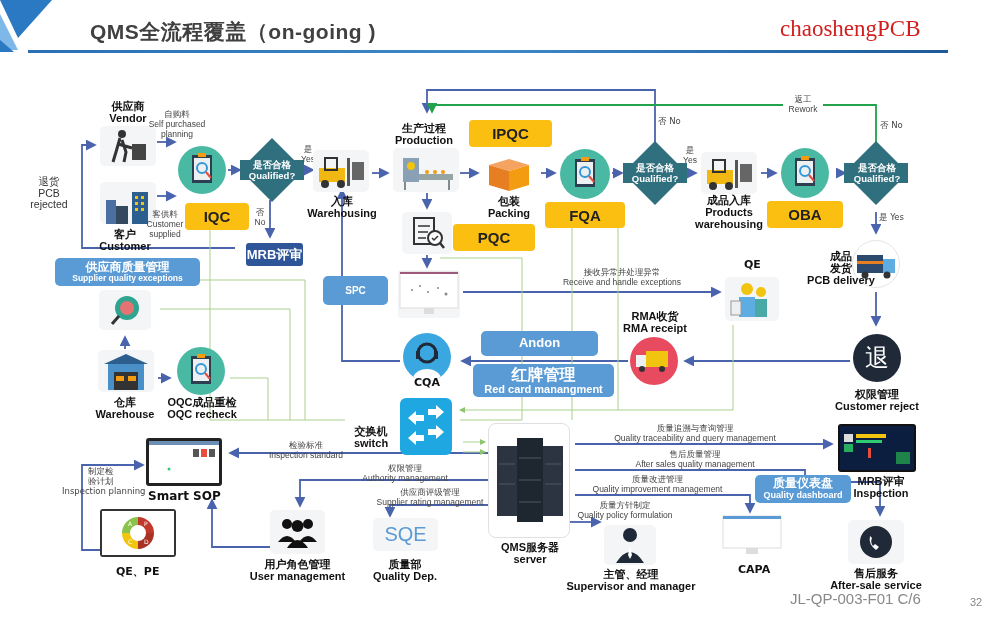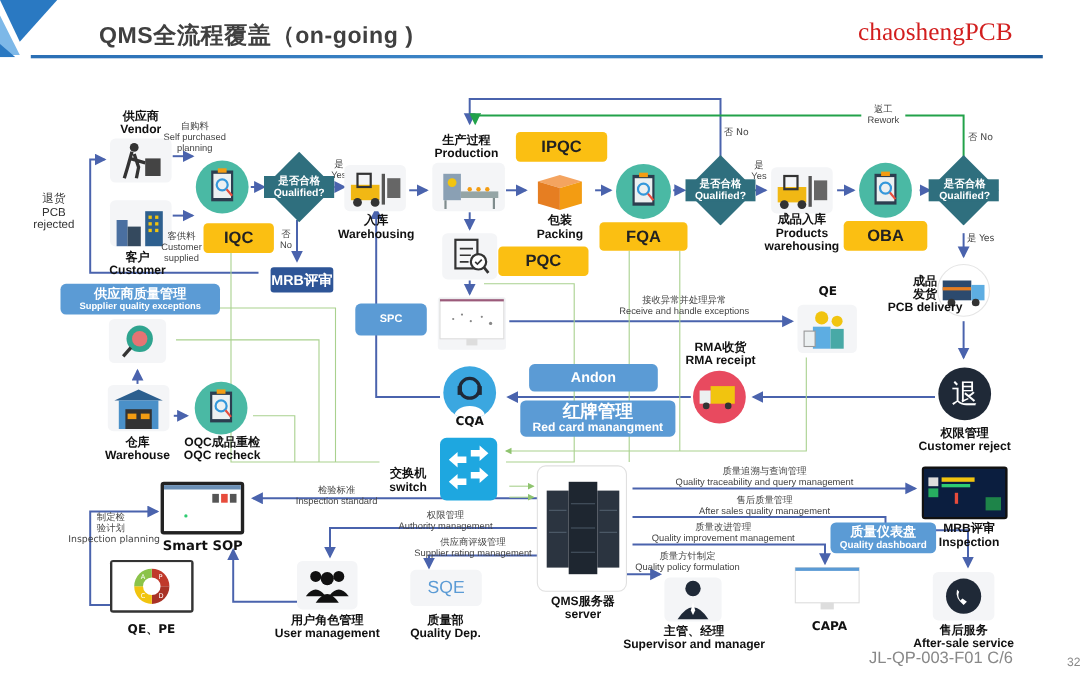--- a/index.html
+++ b/index.html
@@ -514,21 +514,21 @@
         <path d="M29,32 Q38,20 47,32 Z"></path>
         <path d="M17,38 Q27.5,22 38,38 Z"></path>
       </g>
     </svg>
 </div>
 <div class="abs lbl node-lbl" style="left:245px;top:558px;width:105px">
   <div>用户角色管理</div>
   <div>User management</div>
 </div>
 
-<div class="abs tile" style="left:373px;top:518px;width:65px;height:33px;color:#5b9bd5;font-size:16px;display:flex;align-items:center;justify-content:center;font-family:'Liberation Sans',sans-serif">SQE</div>
+<div class="abs tile" style="left:373px;top:518px;width:65px;height:33px;color:#5b9bd5;font-size:20px;display:flex;align-items:center;justify-content:center;font-family:'Liberation Sans',sans-serif">SQE</div>
 <div class="abs lbl node-lbl" style="left:365px;top:558px;width:80px">
   <div>质量部</div>
   <div>Quality Dep.</div>
 </div>
 
 <div class="abs lbl small" style="left:600px;top:424px;width:190px">
   <div>质量追溯与查询管理</div>
   <div>Quality traceability and query management</div>
 </div>
 <div class="abs lbl small" style="left:620px;top:450px;width:150px">

